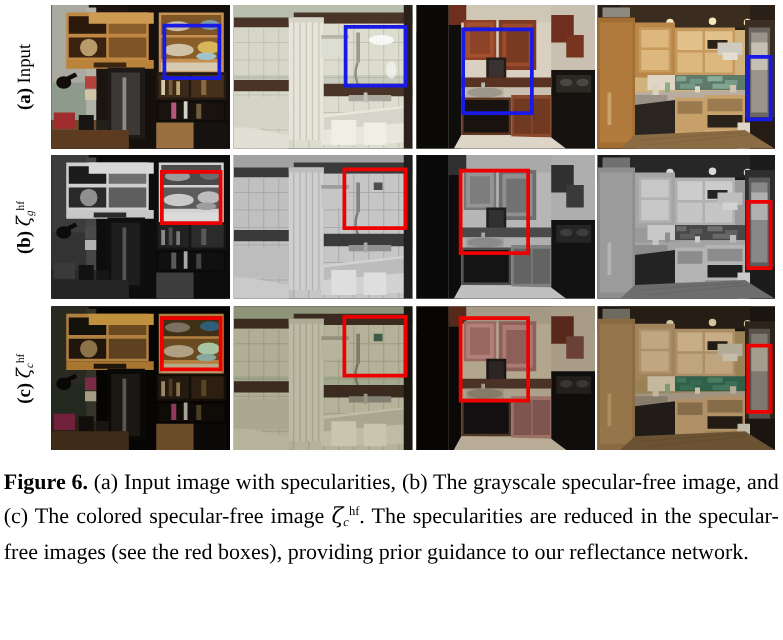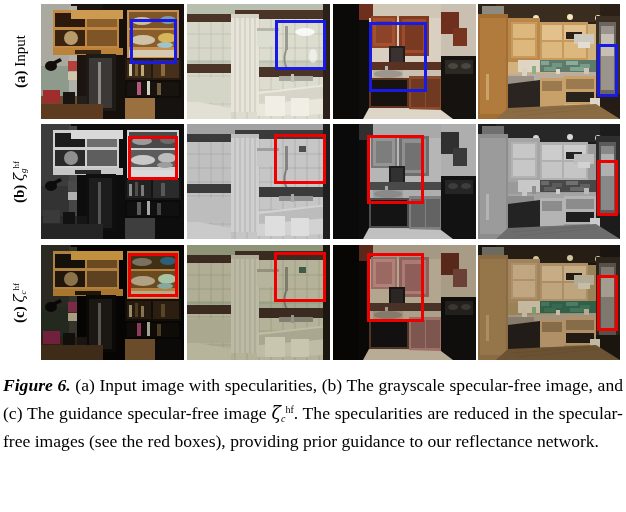--- a/index.html
+++ b/index.html
@@ -35,21 +35,21 @@
   
   .caption{
     position:absolute;left:3px;top:374px;width:620px;
     font-family:"Liberation Serif",serif;
     font-size:17.6px;
     line-height:23.5px;
     text-align:justify;
     color:#000;
     -webkit-hyphens:none;hyphens:none;
   }
-  .caption .lead{font-weight:bold;font-style:italic;}
+  .caption .lead{font-weight:bold;}
   .caption .sym{font-style:italic;font-family:"DejaVu Serif",serif;}
   .caption sub{font-size:10px;font-style:italic;vertical-align:-3px;}
   .caption sup{font-size:10px;font-style:normal;vertical-align:6px;}
 </style>
 </head>
 <body>
 
 <div class="page">
 
   <div class="figure">
@@ -681,16 +681,16 @@
     <div class="bbox red" style="left:597px;top:160px;width:21px;height:56px;"></div>
 
     <div class="bbox red" style="left:128px;top:253px;width:50px;height:44px;"></div>
     <div class="bbox red" style="left:274px;top:252px;width:52px;height:50px;"></div>
     <div class="bbox red" style="left:367px;top:253px;width:57px;height:69px;"></div>
     <div class="bbox red" style="left:597px;top:275px;width:21px;height:56px;"></div>
 
   </div>
 
   <div class="caption">
-    <span class="lead">Figure 6.</span><span> (a) Input image with specularities, (b) The grayscale specular-free image, and (c) The guidance specular-free image </span><span class="sym">ζ</span><sub>c</sub><sup>hf</sup><span>. The specularities are reduced in the specular-free images (see the red boxes), providing prior guidance to our reflectance network.</span>
+    <span class="lead">Figure 6.</span><span> (a) Input image with specularities, (b) The grayscale specular-free image, and (c) The colored specular-free image </span><span class="sym">ζ</span><sub>c</sub><sup>hf</sup><span>. The specularities are reduced in the specular-free images (see the red boxes), providing prior guidance to our reflectance network.</span>
   </div>
 
 </div>
 
 </body></html>

